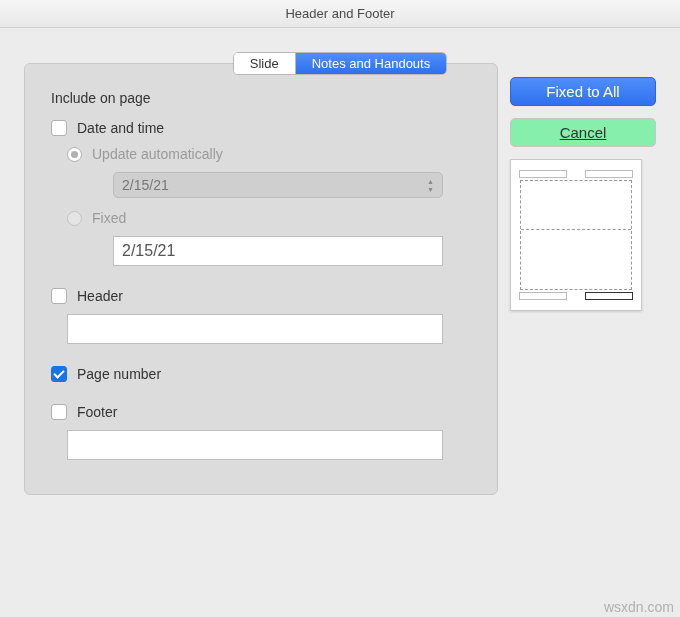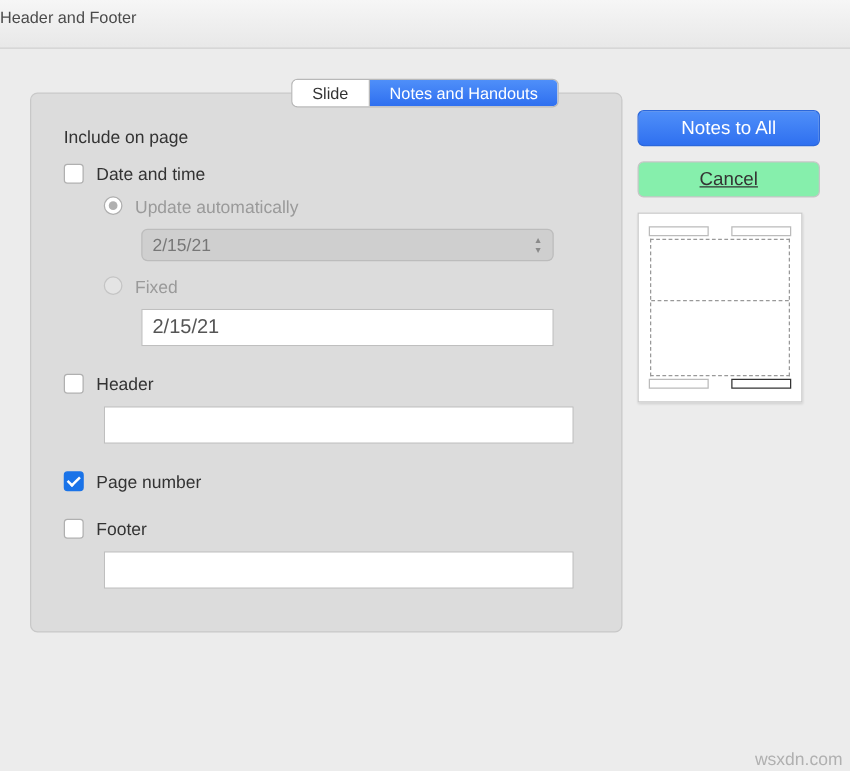--- a/index.html
+++ b/index.html
@@ -6,23 +6,23 @@
   body {
     font-family: -apple-system, BlinkMacSystemFont, "Helvetica Neue", Arial, sans-serif;
     background: #ececec;
     width: 680px;
     height: 617px;
     overflow: hidden;
     font-size: 13px;
     color: #333;
   }
   .titlebar {
-    height: 39px;
+    height: 28px;
     line-height: 28px;
-    text-align: left;
+    text-align: center;
     font-size: 13px;
     color: #4a4a4a;
     background: linear-gradient(#f6f6f6, #e8e8e8);
     border-bottom: 1px solid #d0d0d0;
   }
   .window-body {
     padding: 24px 24px 10px 24px;
   }
   .tabs {
     display: flex;
@@ -64,25 +64,25 @@
     border-radius: 6px;
     padding: 22px 20px 24px 20px;
   }
   .group-title {
     font-size: 14px;
     color: #333;
     margin: 4px 0 14px 6px;
   }
   .row {
     display: flex;
-    align-items: flex-start;
+    align-items: flex-end;
     margin-bottom: 10px;
   }
   .indent-1 { margin-left: 6px; }
-  .indent-2 { margin-left: 38px; }
+  .indent-2 { margin-left: 22px; }
   .indent-3 { margin-left: 68px; }
   .checkbox {
     width: 16px; height: 16px;
     border: 1px solid #b0b0b0;
     border-radius: 3px;
     background: #fff;
     margin-right: 10px;
     display: inline-flex;
     align-items: center;
     justify-content: center;
@@ -290,21 +290,21 @@
       <div class="row indent-1">
         <span class="checkbox"></span>
         <span class="label-text">Footer</span>
       </div>
       <div class="row indent-2">
         <input class="text-input wide-input" value="" style="">
       </div>
     </div>
 
     <div class="sidebar">
-      <div class="btn primary">Notes to All</div>
+      <div class="btn primary">Fixed to All</div>
       <div class="btn secondary">Cancel</div>
 
       <div class="preview-box">
         <div class="pv-row">
           <div class="pv-slot off"></div>
           <div class="pv-slot off"></div>
         </div>
         <div class="pv-body">
           <div class="pv-body-top"></div>
           <div class="pv-body-bot"></div>

